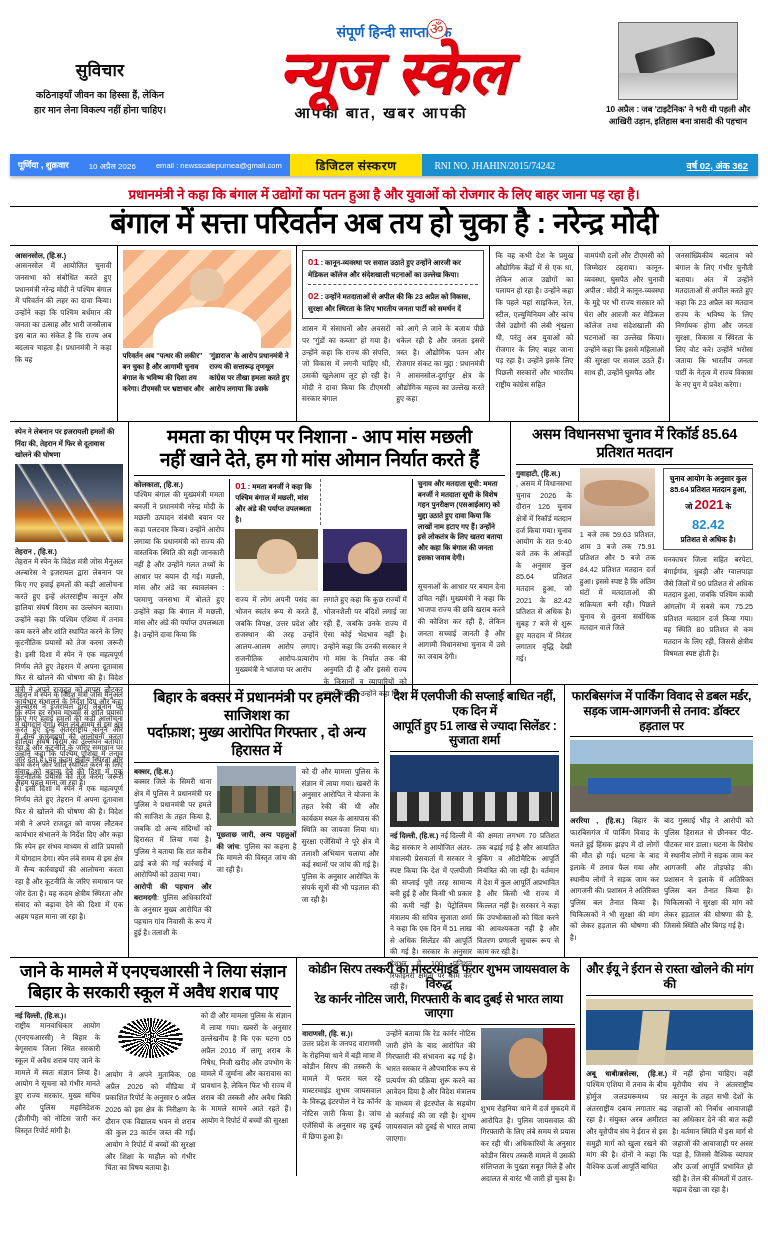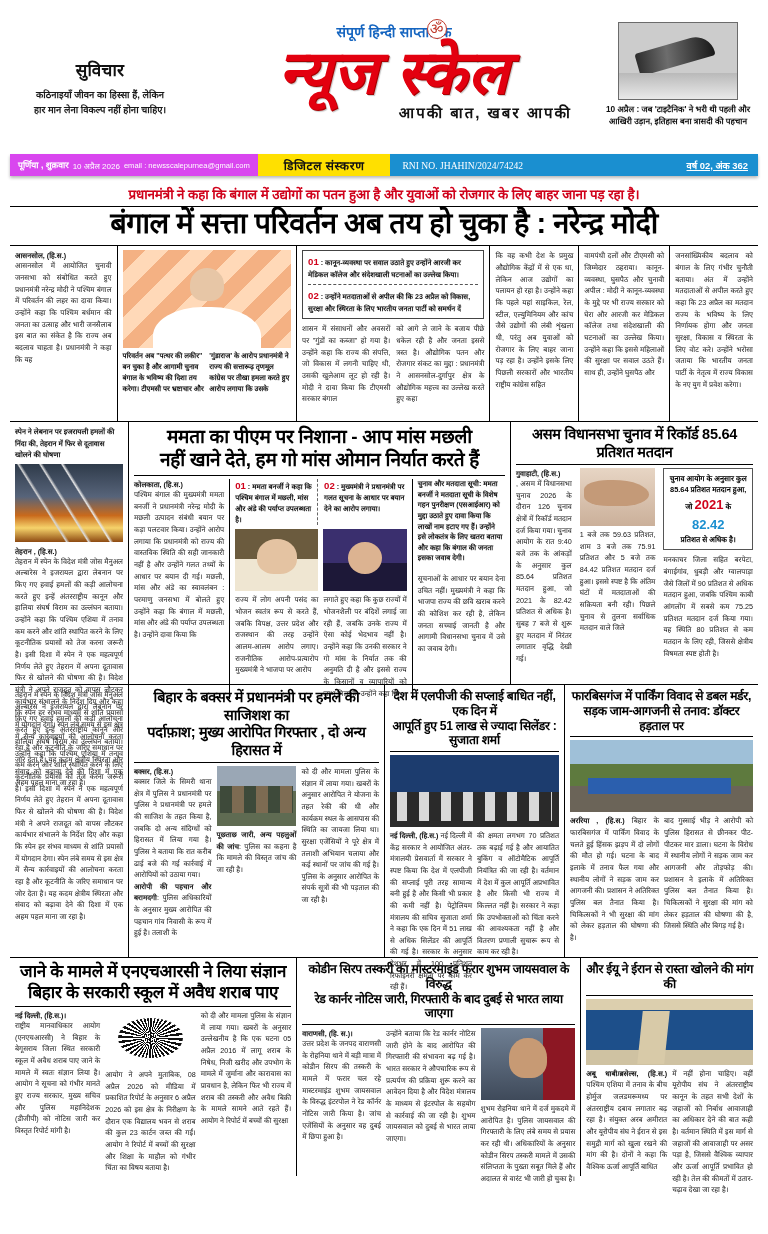--- a/index.html
+++ b/index.html
@@ -31,21 +31,21 @@
     font-style: italic; letter-spacing: 1px;
     text-shadow: 1px 1px 0 #a00, 2px 2px 1px rgba(0,0,0,.22);
   }
   .mh-om {
     position: absolute; left: 58%; top: -22px; font-size: 15px; color: #c0392b;
     border: 1px solid #c0392b; border-radius: 50%; width: 20px; height: 20px;
     line-height: 18px; text-align: center; background: #fff;
   }
   .mh-tagbot {
     font-size: 15px; font-weight: bold; color: #111; letter-spacing: 2px;
-    margin-top: -2px; text-align: right; padding-right: 26px;
+    margin-top: -2px; text-align: center; padding-right: 26px;
   }
   .mh-right { width: 160px; text-align: center; }
   .mh-photo {
     width: 120px; height: 78px; margin: 0 auto 3px;
     background:
       radial-gradient(ellipse at 30% 80%, #f2f2f2 0%, #cfcfcf 22%, #9a9a9a 45%, #555 78%),
       linear-gradient(160deg,#8e8e8e 0%, #4a4a4a 55%, #1e1e1e 100%);
     position: relative; overflow: hidden; border: 1px solid #6b6b6b;
   }
   .mh-photo:before {
@@ -58,22 +58,22 @@
     background: linear-gradient(#b9b9b9, #e9e9e9);
   }
   .mh-cap { font-size: 8.3px; font-weight: bold; line-height: 1.45; color: #111; }
 
   
   .infobar {
     display: flex; align-items: stretch; height: 22px; margin-top: 4px;
     box-shadow: 0 2px 3px rgba(0,0,0,.28);
   }
   .ib-blue {
-    background: #d946ef; color: #fff; display: flex; align-items: center;
-    gap: 4px; padding: 0 8px; font-size: 7.6px; white-space: nowrap;
+    background: #3b82f6; color: #fff; display: flex; align-items: center;
+    gap: 20px; padding: 0 8px; font-size: 7.6px; white-space: nowrap;
   }
   .ib-place { font-weight: bold; font-size: 8.6px; }
   .ib-date { font-size: 8px; }
   .ib-yellow {
     background: #ffe000; color: #111; font-weight: bold; font-size: 12px;
     display: flex; align-items: center; justify-content: center; letter-spacing: .6px;
     padding: 0 26px;
   }
   .ib-blue2 {
     background: #1a8fd0; color: #fff; flex: 1; display: flex; align-items: center;
@@ -202,21 +202,21 @@
   </div>
 
   <div class="infobar">
     <div class="ib-blue">
       <span class="ib-place">पूर्णिया , शुक्रवार</span>
       <span class="ib-date">10 अप्रैल 2026</span>
       <span>email : newsscalepurnea@gmail.com</span>
     </div>
     <div class="ib-yellow">डिजिटल संस्करण</div>
     <div class="ib-blue2">
-      <span class="ib-rni">RNI NO. JHAHIN/2024/74242</span>
+      <span class="ib-rni">RNI NO. JHAHIN/2015/74242</span>
       <span class="ib-issue">वर्ष 02, अंक 362</span>
     </div>
   </div>
 
   <div class="subhead">प्रधानमंत्री ने कहा कि बंगाल में उद्योगों का पतन हुआ है और युवाओं को रोजगार के लिए बाहर जाना पड़ रहा है।</div>
   <div class="rule"></div>
   <div class="mainhead">बंगाल में सत्ता परिवर्तन अब तय हो चुका है : नरेन्द्र मोदी</div>
   <div class="rule"></div>
 
   <div class="cols" style="height:175px">
@@ -278,36 +278,32 @@
         <div style="width:98px;padding-right:5px">
           <div class="dl">कोलकाता, (हि.स.)</div>
           <div class="bt">पश्चिम बंगाल की मुख्यमंत्री ममता बनर्जी ने प्रधानमंत्री नरेन्द्र मोदी के मछली उत्पादन संबंधी बयान पर कड़ा पलटवार किया। उन्होंने आरोप लगाया कि प्रधानमंत्री को राज्य की वास्तविक स्थिति की सही जानकारी नहीं है और उन्होंने गलत तथ्यों के आधार पर बयान दी गई। मछली, मांस और अंडे का स्वावलंबन : परमाणु जनसभा में बोलते हुए उन्होंने कहा कि बंगाल में मछली, मांस और अंडे की पर्याप्त उपलब्धता है। उन्होंने दावा किया कि</div>
         </div>
         <div class="vr" style="width:188px;padding:0 5px">
           <div style="display:flex;gap:6px">
             <div class="pt" style="width:50%;border-right:1px dashed #666;padding-right:4px">
               <i>01</i>
               <span>: ममता बनर्जी ने कहा कि पश्चिम बंगाल में मछली, मांस और अंडे की पर्याप्त उपलब्धता है।</span>
             </div>
-            <div class="pt" style="width:50%">
-              <i>02</i>
-              <span>: मुख्यमंत्री ने प्रधानमंत्री पर गलत सूचना के आधार पर बयान देने का आरोप लगाया।</span>
-            </div>
           </div>
           <div style="display:flex;gap:5px;margin-top:4px">
             <div class="ph ph-modi2" style="width:50%;height:62px"></div>
             <div class="ph ph-mamata" style="width:50%;height:62px"></div>
           </div>
           <div style="display:flex;gap:5px;margin-top:3px">
             <div class="bt" style="width:50%">राज्य में लोग अपनी पसंद का भोजन स्वतंत्र रूप से करते हैं, जबकि विपक्ष, उत्तर प्रदेश और राजस्थान की तरह उन्होंने आलम-आलम आरोप लगाए। राजनीतिक आरोप-प्रत्यारोप मुख्यमंत्री ने भाजपा पर आरोप</div>
             <div class="bt" style="width:50%">लगाते हुए कहा कि कुछ राज्यों में भोजनशैली पर बंदिशें लगाई जा रही हैं, जबकि उनके राज्य में ऐसा कोई भेदभाव नहीं है। उन्होंने कहा कि उनकी सरकार ने गो मांस के निर्यात तक की अनुमति दी है और इससे राज्य के किसानों व व्यापारियों को लाभ मिला है। उन्होंने कहा कि</div>
           </div>
         </div>
         <div class="vr" style="width:96px;padding-left:5px">
-          <div class="pt" style="margin-bottom:9px">
+          <div class="pt" style="margin-bottom:17px">
             <b>चुनाव और मतदाता सूची</b><span>: ममता बनर्जी ने मतदाता सूची के विशेष गहन पुनरीक्षण (एसआईआर) को मुद्दा उठाते हुए दावा किया कि लाखों नाम हटाए गए हैं। उन्होंने इसे लोकतंत्र के लिए खतरा बताया और कहा कि बंगाल की जनता इसका जवाब देगी।</span>
           </div>
           <div class="bt">सूचनाओं के आधार पर बयान देना उचित नहीं। मुख्यमंत्री ने कहा कि भाजपा राज्य की छवि खराब करने की कोशिश कर रही है, लेकिन जनता सच्चाई जानती है और आगामी विधानसभा चुनाव में उसे का जवाब देगी।</div>
         </div>
       </div>
     </div>
 
     <div class="col vr" style="width:248px">
       <div class="sec-head sec-head-sm">असम विधानसभा चुनाव में रिकॉर्ड 85.64 प्रतिशत मतदान</div>
       <div class="rule-thin" style="margin:3px 0"></div>

